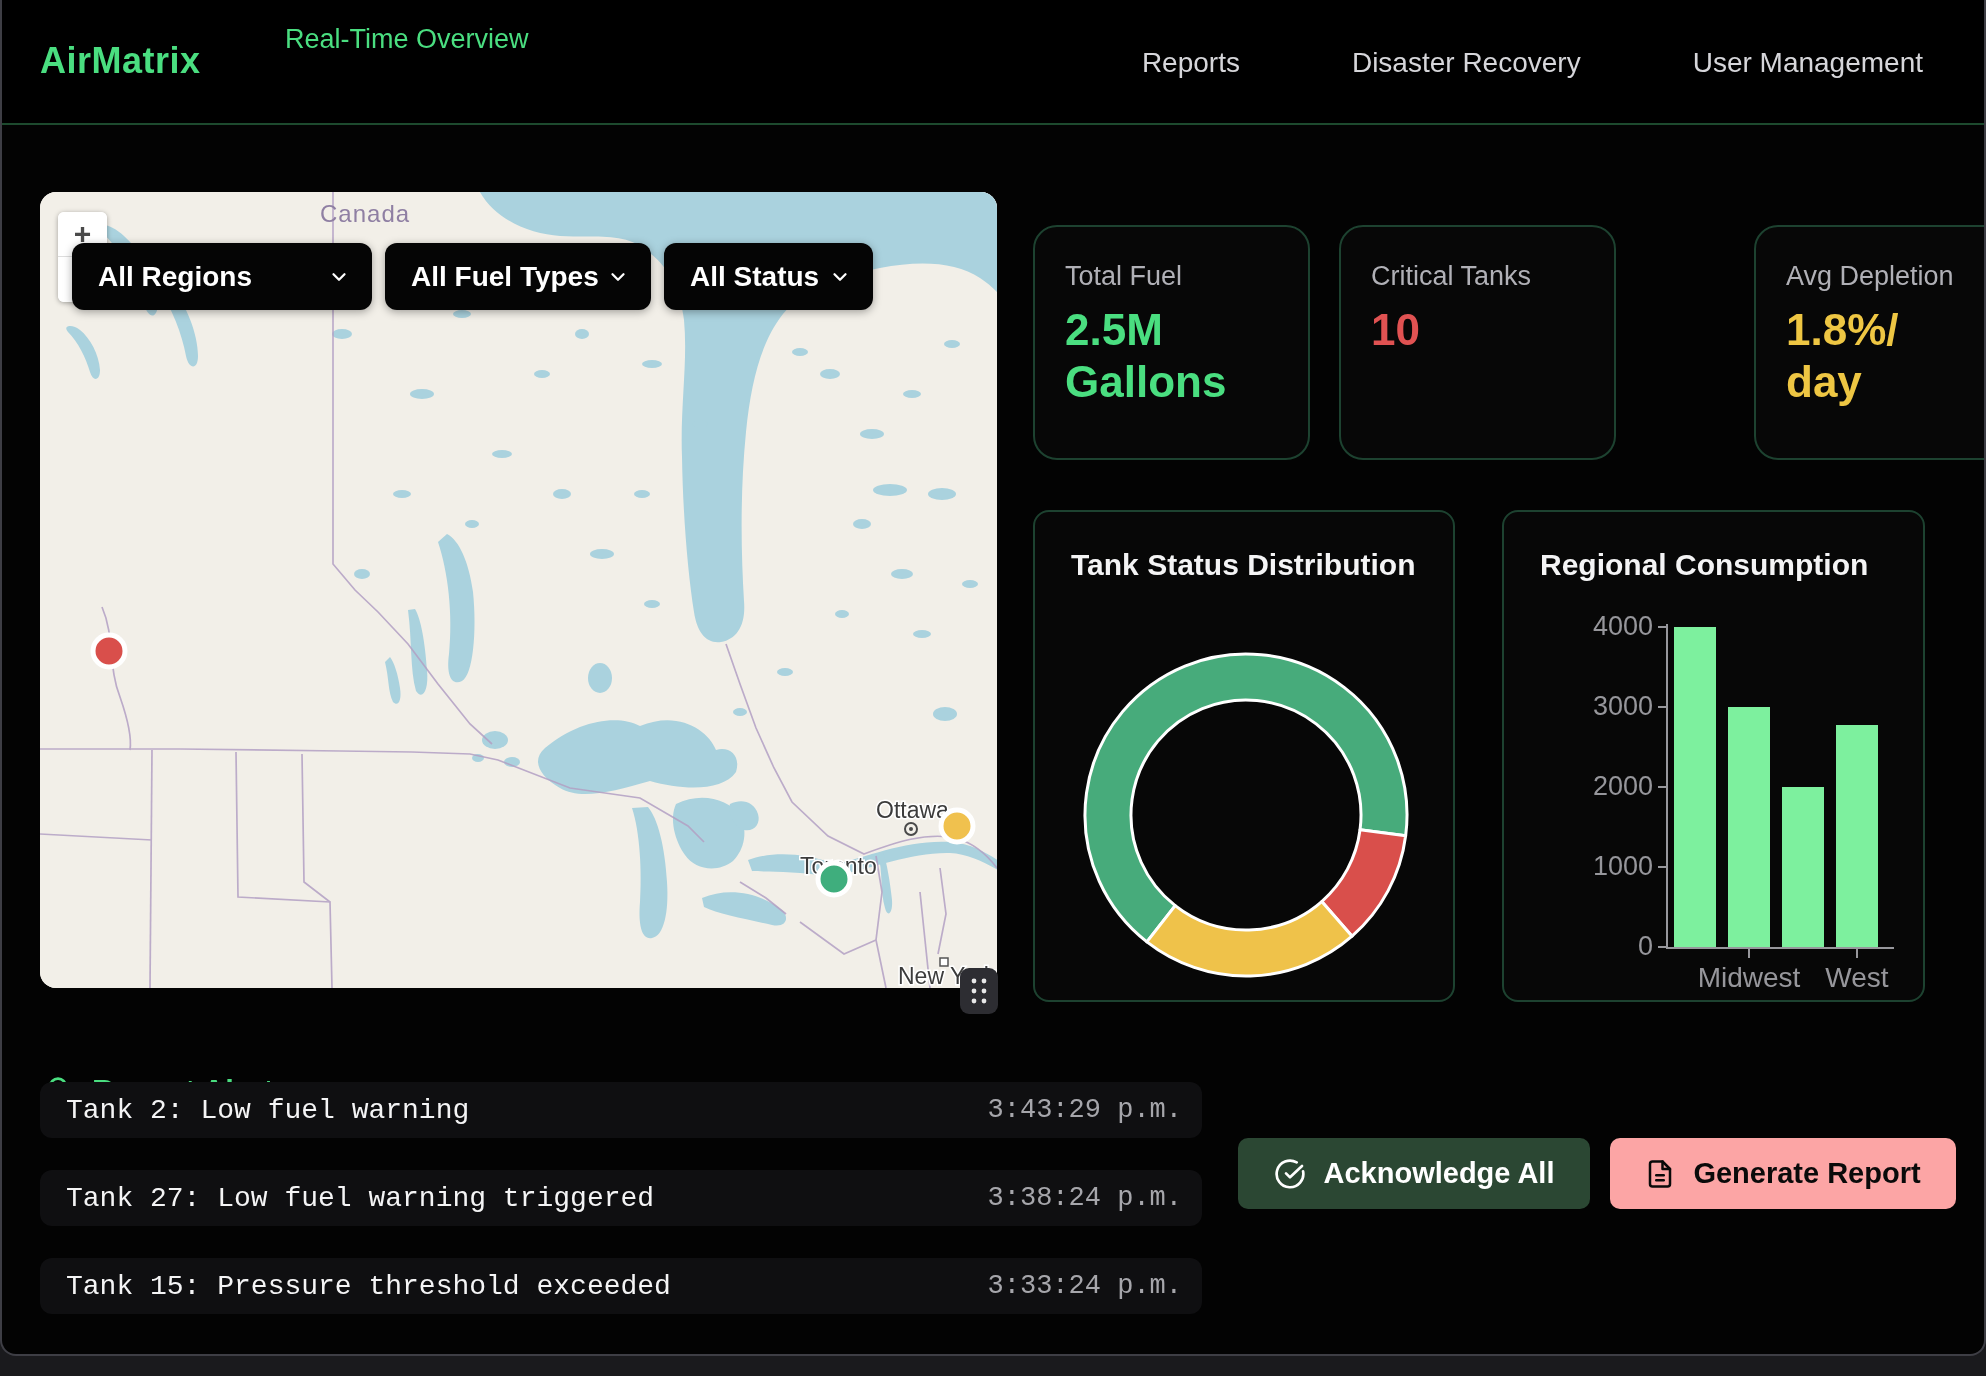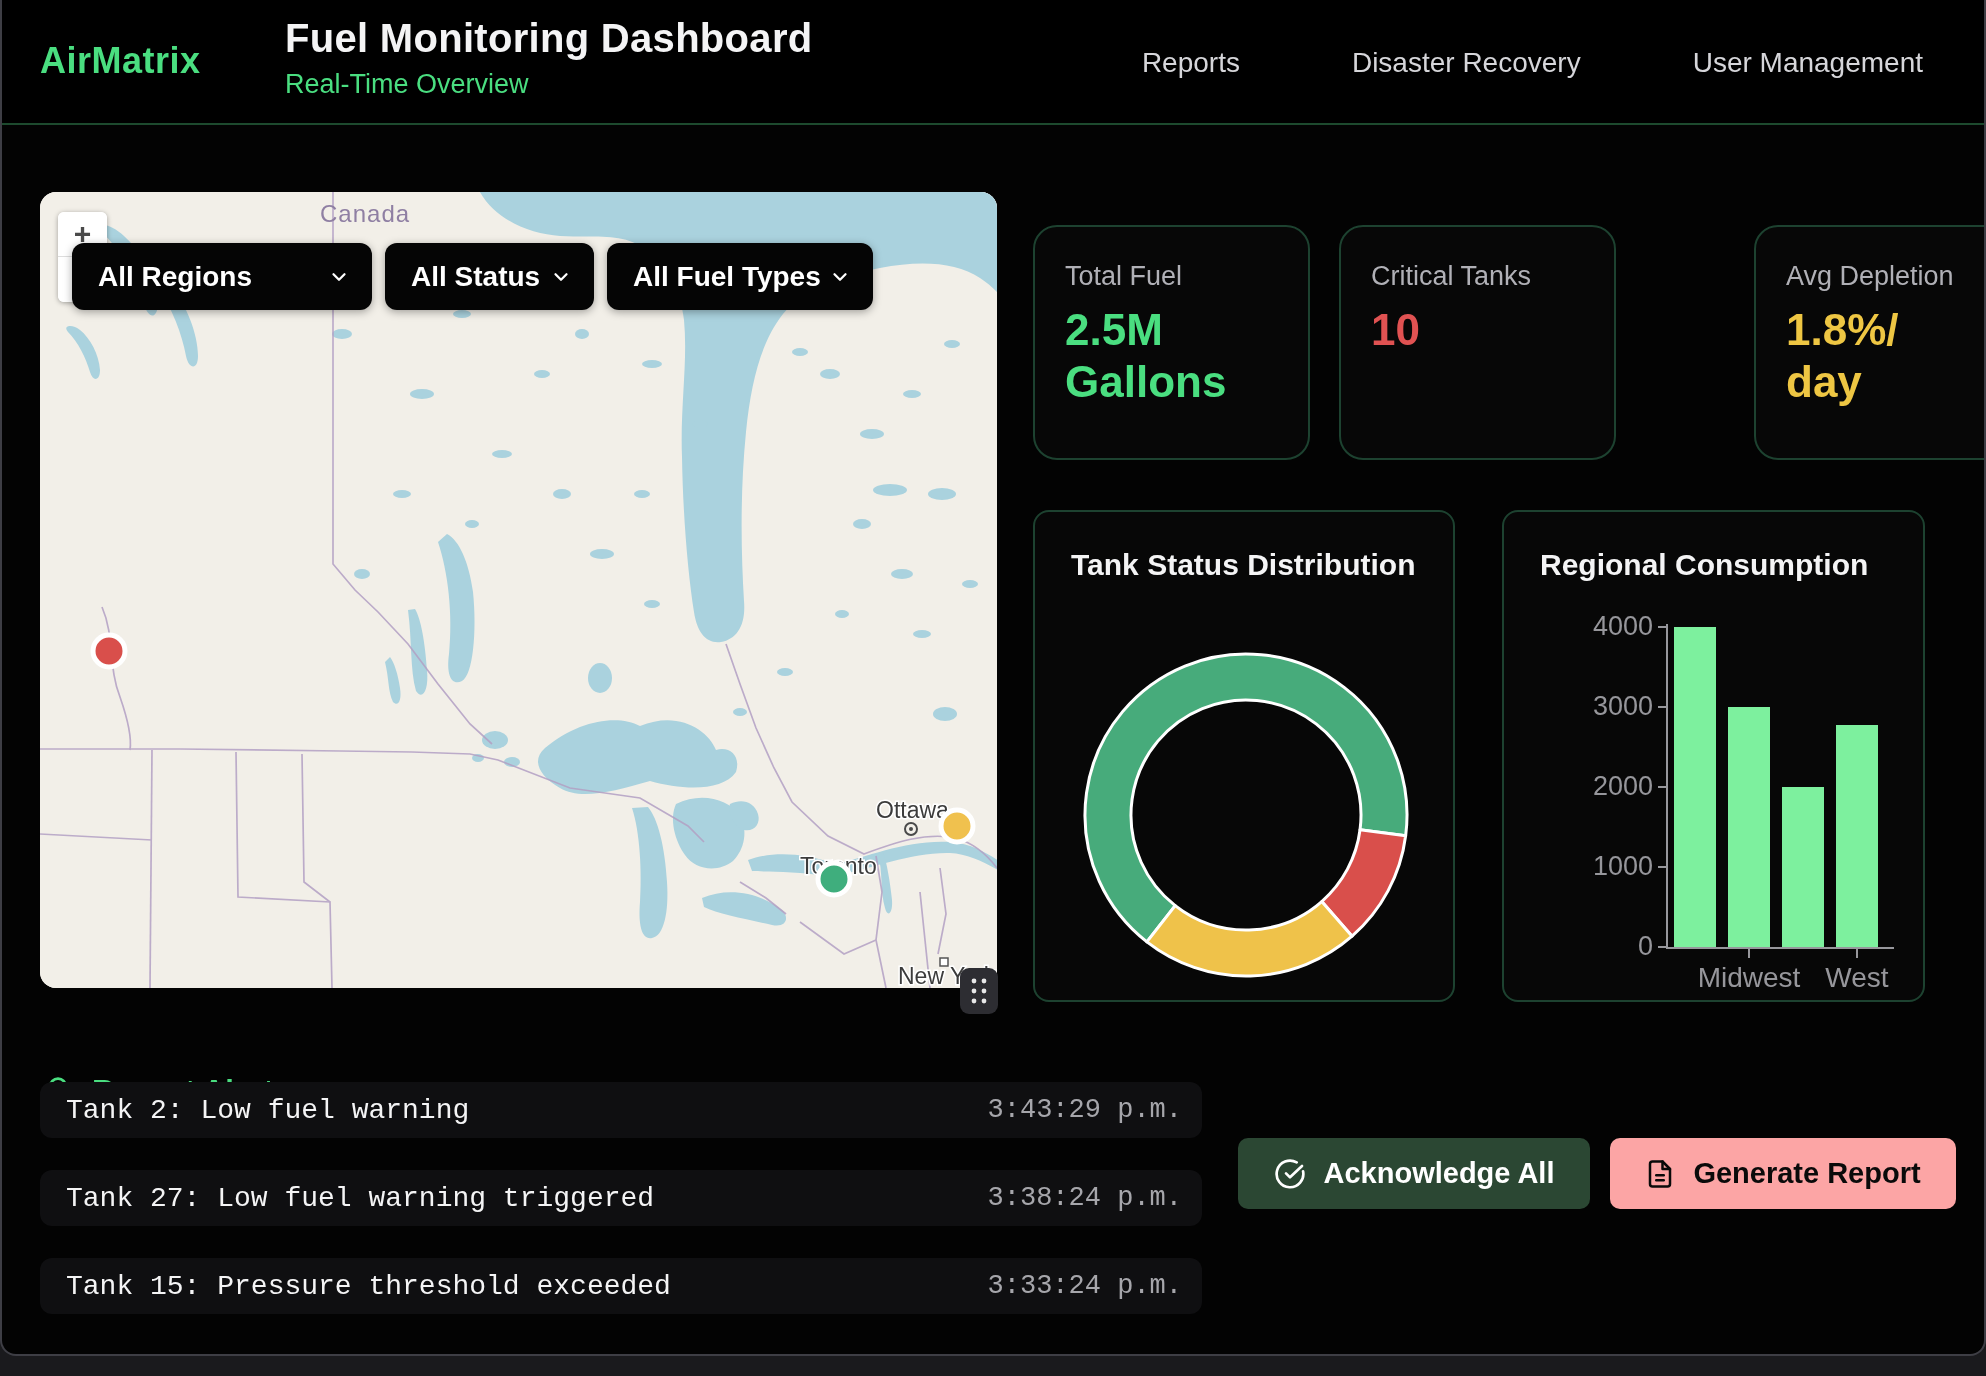--- a/index.html
+++ b/index.html
@@ -71,21 +71,20 @@
   #gen-btn { left:1608px; width:346px; background:#fca5a5; color:#0a0a0a; }
 </style>
 </head>
 <body>
 
 <div class="app">
 
   <header>
     <div class="brand">AirMatrix</div>
     <div class="title-block">
-      <h1>Fuel Monitoring Dashboard</h1>
       <div class="subtitle">Real-Time Overview</div>
     </div>
     <nav>
       <a>Reports</a>
       <a>Disaster Recovery</a>
       <a>User Management</a>
     </nav>
   </header>
 
   <div class="map-card">
@@ -200,28 +199,28 @@
       <button>−</button>
     </div>
 
     <div class="filters">
       <div class="dd" style="width:300px">
         <span>All Regions</span>
         <svg width="22" height="22" viewBox="0 0 24 24" fill="none" stroke="#fff" stroke-width="2.5" stroke-linecap="round" stroke-linejoin="round">
             <path d="M6 9l6 6 6-6"></path>
           </svg>
       </div>
-      <div class="dd" style="width:209px">
-        <span>All Status</span>
+      <div class="dd" style="width:266px">
+        <span>All Fuel Types</span>
         <svg width="22" height="22" viewBox="0 0 24 24" fill="none" stroke="#fff" stroke-width="2.5" stroke-linecap="round" stroke-linejoin="round">
             <path d="M6 9l6 6 6-6"></path>
           </svg>
       </div>
-      <div class="dd" style="width:266px">
-        <span>All Fuel Types</span>
+      <div class="dd" style="width:209px">
+        <span>All Status</span>
         <svg width="22" height="22" viewBox="0 0 24 24" fill="none" stroke="#fff" stroke-width="2.5" stroke-linecap="round" stroke-linejoin="round">
             <path d="M6 9l6 6 6-6"></path>
           </svg>
       </div>
     </div>
   </div>
 
   <div class="grip">
     <svg width="20" height="30" viewBox="0 0 20 30" fill="#e8e8e8">
       <circle cx="5" cy="5" r="2.4"></circle>

